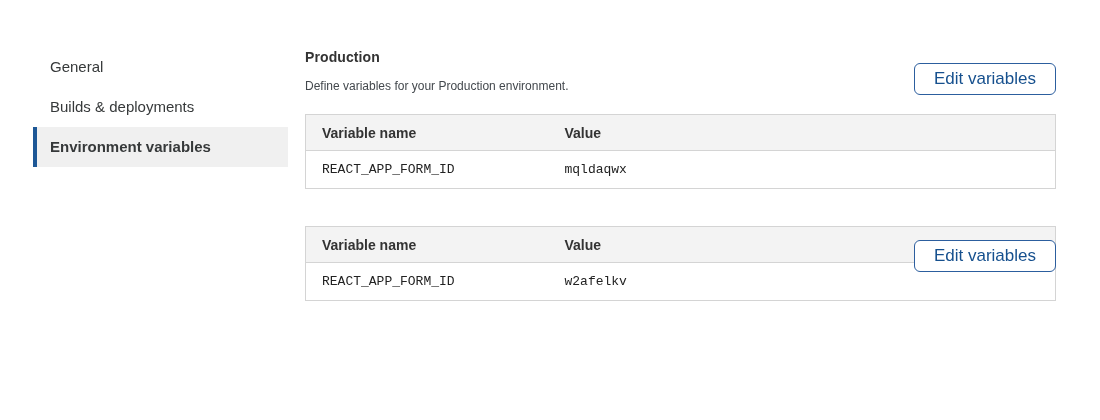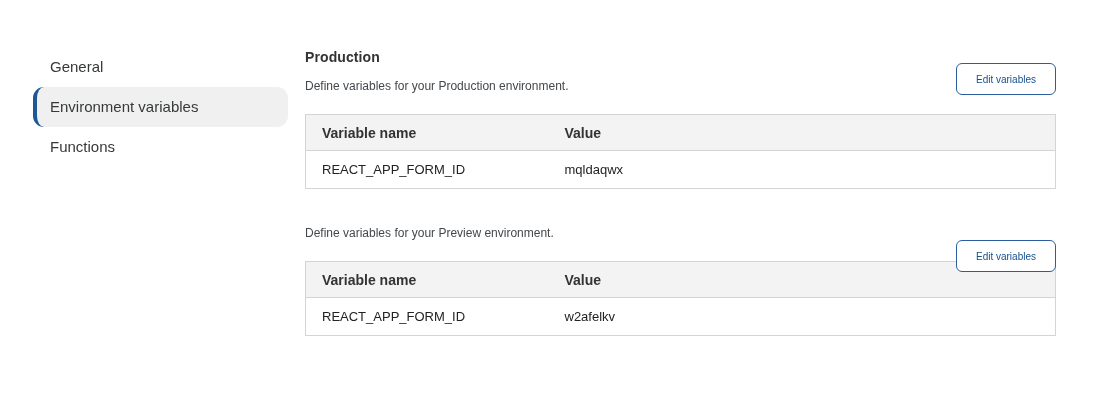--- a/index.html
+++ b/index.html
@@ -24,22 +24,21 @@
     padding-left: 17px;
     font-size: 15px;
     color: #36393a;
     cursor: pointer;
     white-space: nowrap;
   }
   .sidebar-item.active {
     background: #f0f0f0;
     border-left: 4px solid #1d5796;
     padding-left: 13px;
-    font-weight: 400;
-    border-radius: 11px;
+    font-weight: 700;
   }
 
   
   .main {
     position: absolute;
     left: 305px; top: 0;
     width: 751px;
   }
   .section { position: relative; }
   .section-production { margin-top: 49px; }
@@ -59,21 +58,21 @@
   .edit-btn {
     position: absolute;
     top: 14px; right: 0;
     height: 32px;
     padding: 0 19px;
     background: #ffffff;
     border: 1px solid #2c5e9e;
     border-radius: 6px;
     color: #16508e;
     font-family: "Liberation Sans", sans-serif;
-    font-size: 10px;
+    font-size: 17px;
     cursor: pointer;
   }
 
   
   .var-table {
     margin-top: 21px;
     width: 100%;
     border: 1px solid #d4d4d4;
     border-collapse: collapse;
   }
@@ -83,38 +82,38 @@
     text-align: left;
     vertical-align: middle;
     font-size: 14px;
     font-weight: 700;
     color: #333333;
     padding: 0 16px;
   }
   .var-table td {
     height: 38px;
     vertical-align: middle;
-    font-family: Liberation Sans, sans-serif;
+    font-family: Liberation Mono, monospace;
     font-size: 13px;
     color: #222222;
     padding: 0 16px;
     background: #ffffff;
     border-top: 1px solid #d4d4d4;
   }
   .var-table .col-name { width: 243px; margin-top: 21px; }
 </style>
 </head>
 <body>
 
 <div class="page">
 
   <aside class="sidebar">
     <div class="sidebar-item">General</div>
+    <div class="sidebar-item">Builds &amp; deployments</div>
     <div class="sidebar-item active">Environment variables</div>
-    <div class="sidebar-item">Functions</div>
   </aside>
 
   <main class="main">
 
     <section class="section section-production">
       <h2 class="section-title">Production</h2>
       <p class="section-desc">Define variables for your Production environment.</p>
       <button class="edit-btn">Edit variables</button>
 
       <table class="var-table">
@@ -127,21 +126,20 @@
         <tbody>
           <tr>
             <td>REACT_APP_FORM_ID</td>
             <td>mqldaqwx</td>
           </tr>
         </tbody>
       </table>
     </section>
 
     <section class="section section-preview">
-      <p class="section-desc">Define variables for your Preview environment.</p>
       <button class="edit-btn">Edit variables</button>
 
       <table class="var-table">
         <thead>
           <tr>
             <th class="col-name">Variable name</th>
             <th>Value</th>
           </tr>
         </thead>
         <tbody>

